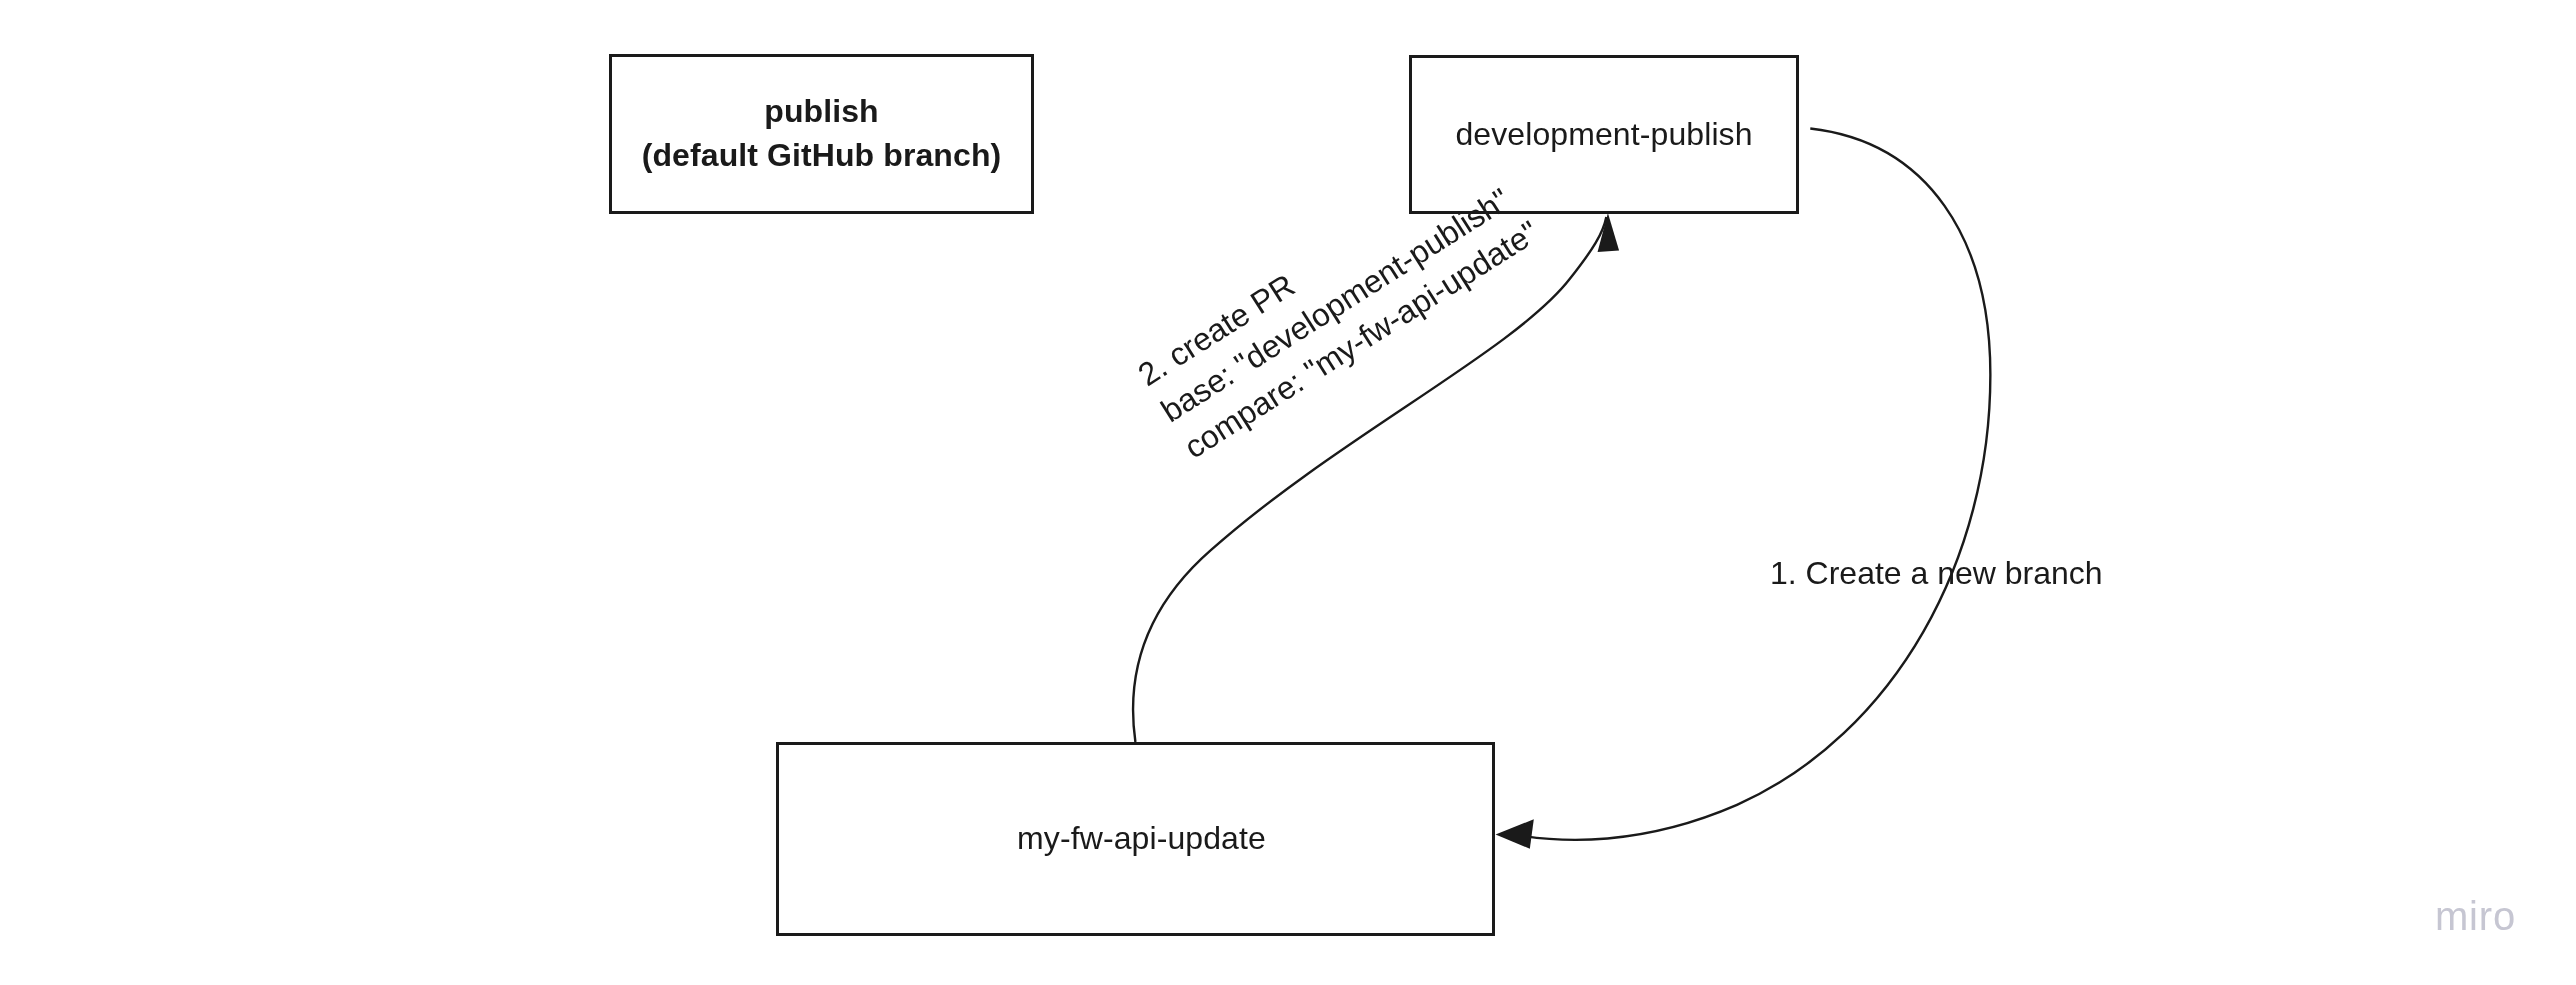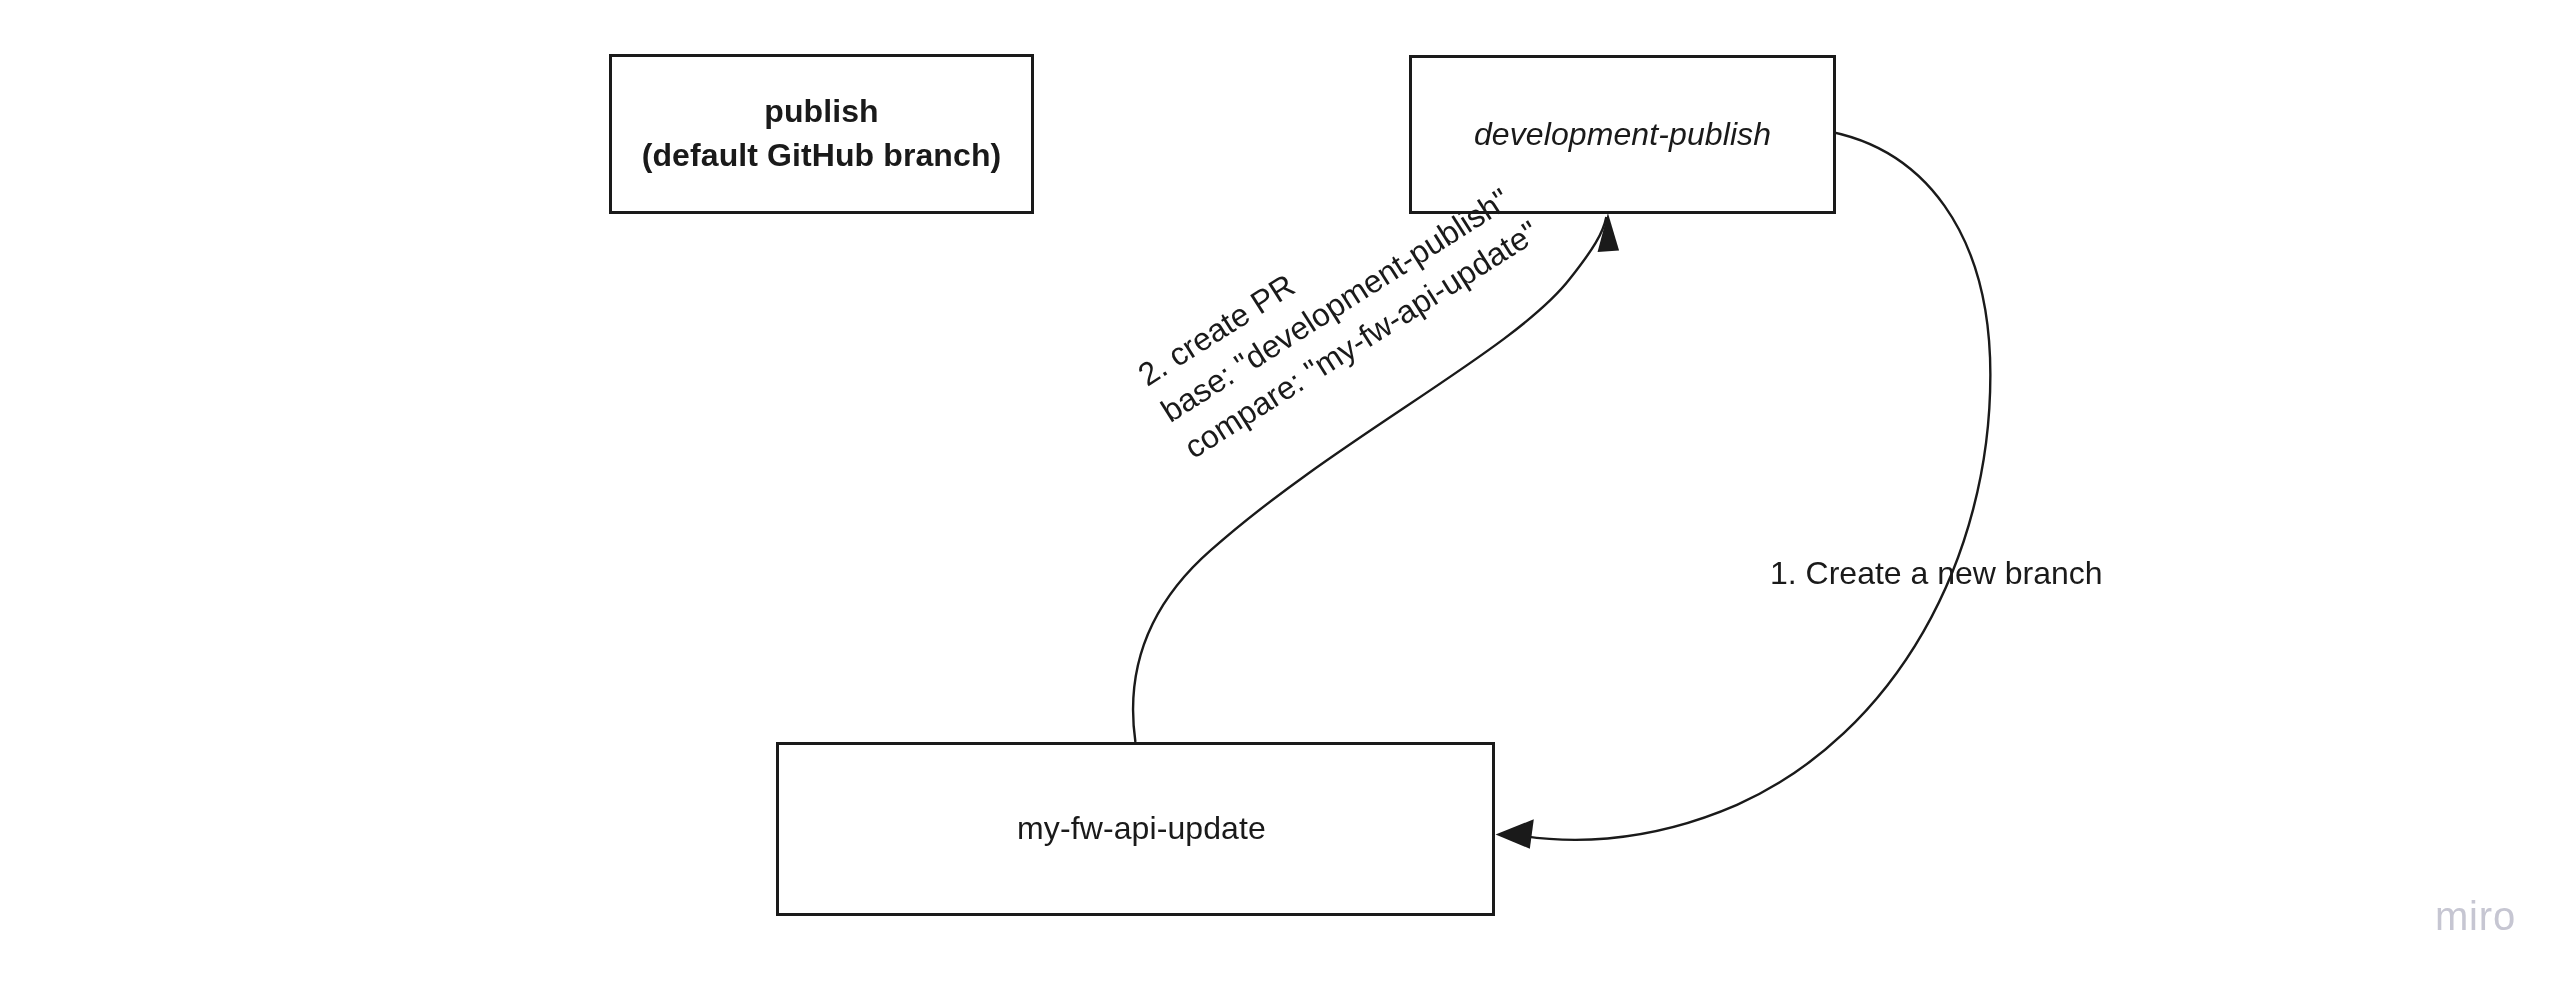--- a/index.html
+++ b/index.html
@@ -38,29 +38,28 @@
   #node-publish {
     left: 609px;
     top: 54px;
     width: 425px;
     height: 160px;
     font-weight: bold;
   }
   #node-development-publish {
     left: 1409px;
     top: 55px;
-    width: 427px;
+    width: 390px;
     height: 159px;
-    font-style: italic;
   }
   #node-my-fw-api-update {
     left: 776px;
     top: 742px;
     width: 719px;
-    height: 174px;
+    height: 194px;
     padding-left: 12px;
   }
   #edges {
     position: absolute;
     left: 0;
     top: 0;
     width: 2576px;
     height: 986px;
     z-index: 1;
   }

